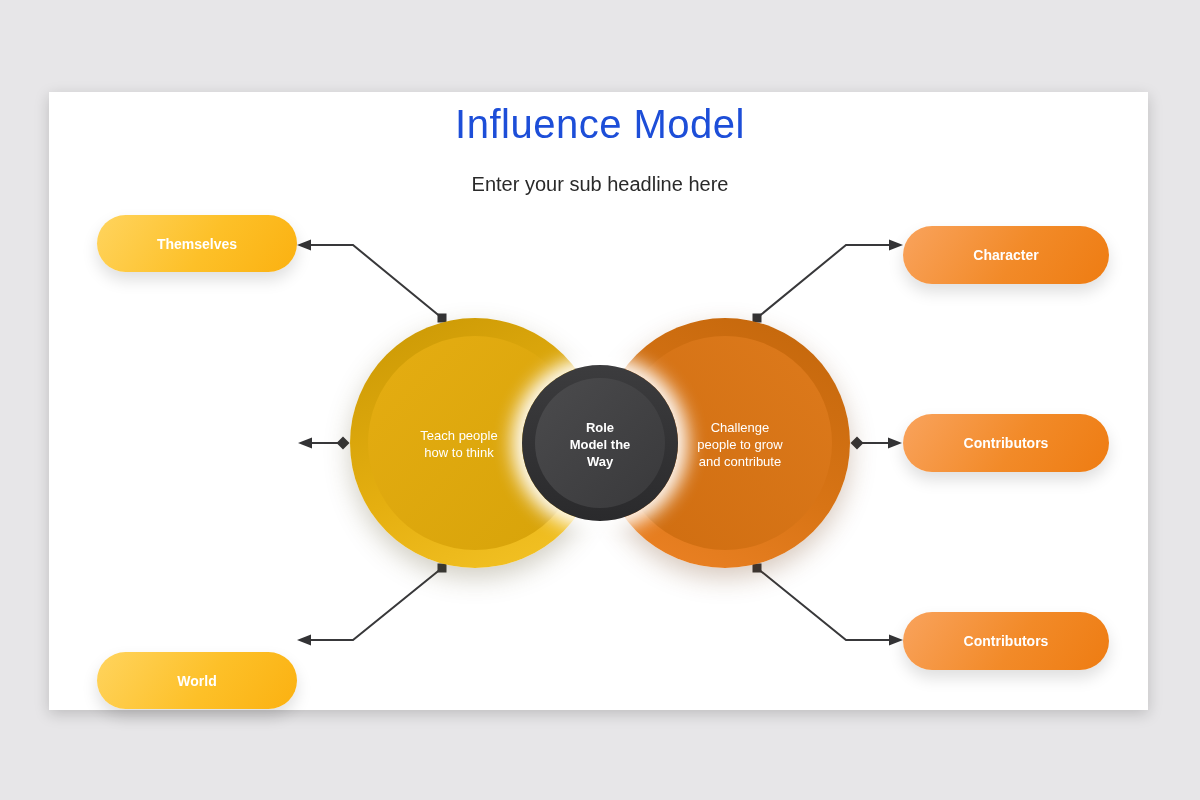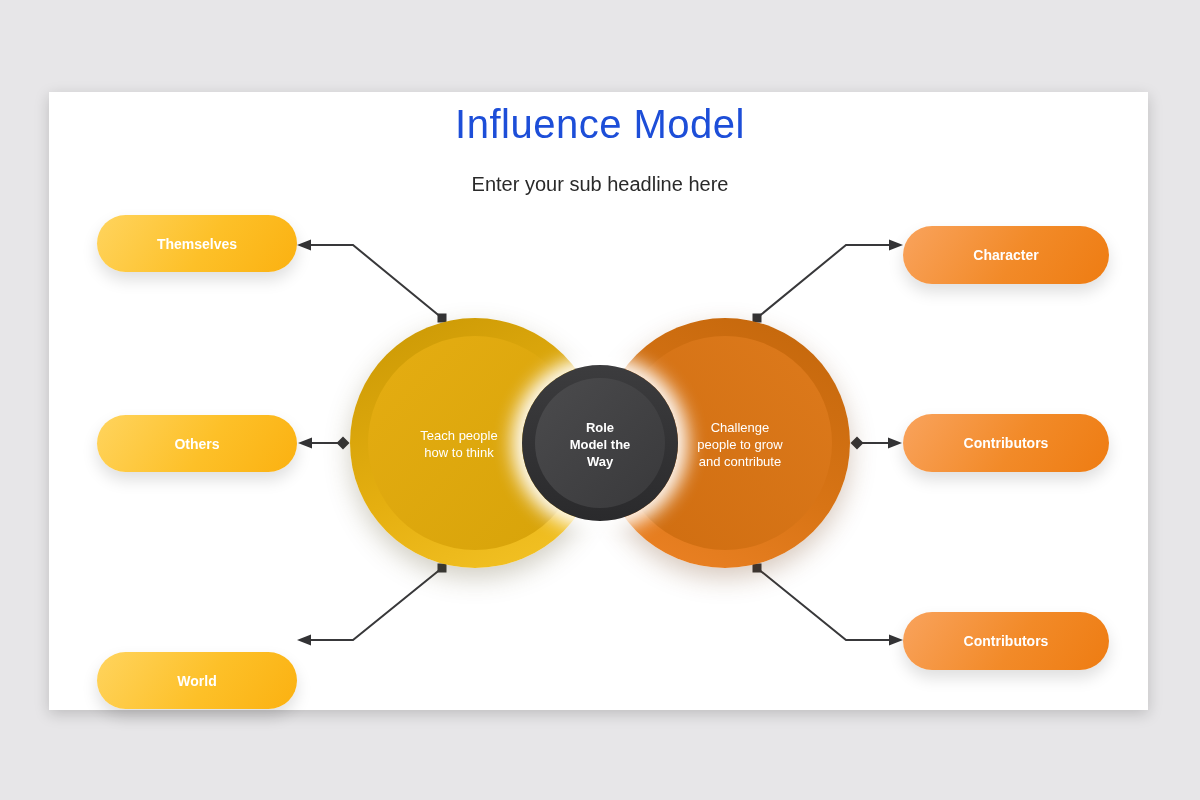--- a/index.html
+++ b/index.html
@@ -157,23 +157,20 @@
   <div class="circle-label label-challenge">Challenge
 people to grow
 and contribute</div>
   <div class="circle-label label-role">Role
 Model the
 Way</div>
 
   <div class="pill pill-l p-l1">
     <span>Themselves</span>
   </div>
-  <div class="pill pill-l p-l2">
-    <span>Others</span>
-  </div>
   <div class="pill pill-l p-l3">
     <span>World</span>
   </div>
 
   <div class="pill pill-r p-r1">
     <span>Character</span>
   </div>
   <div class="pill pill-r p-r2">
     <span>Contributors</span>
   </div>

